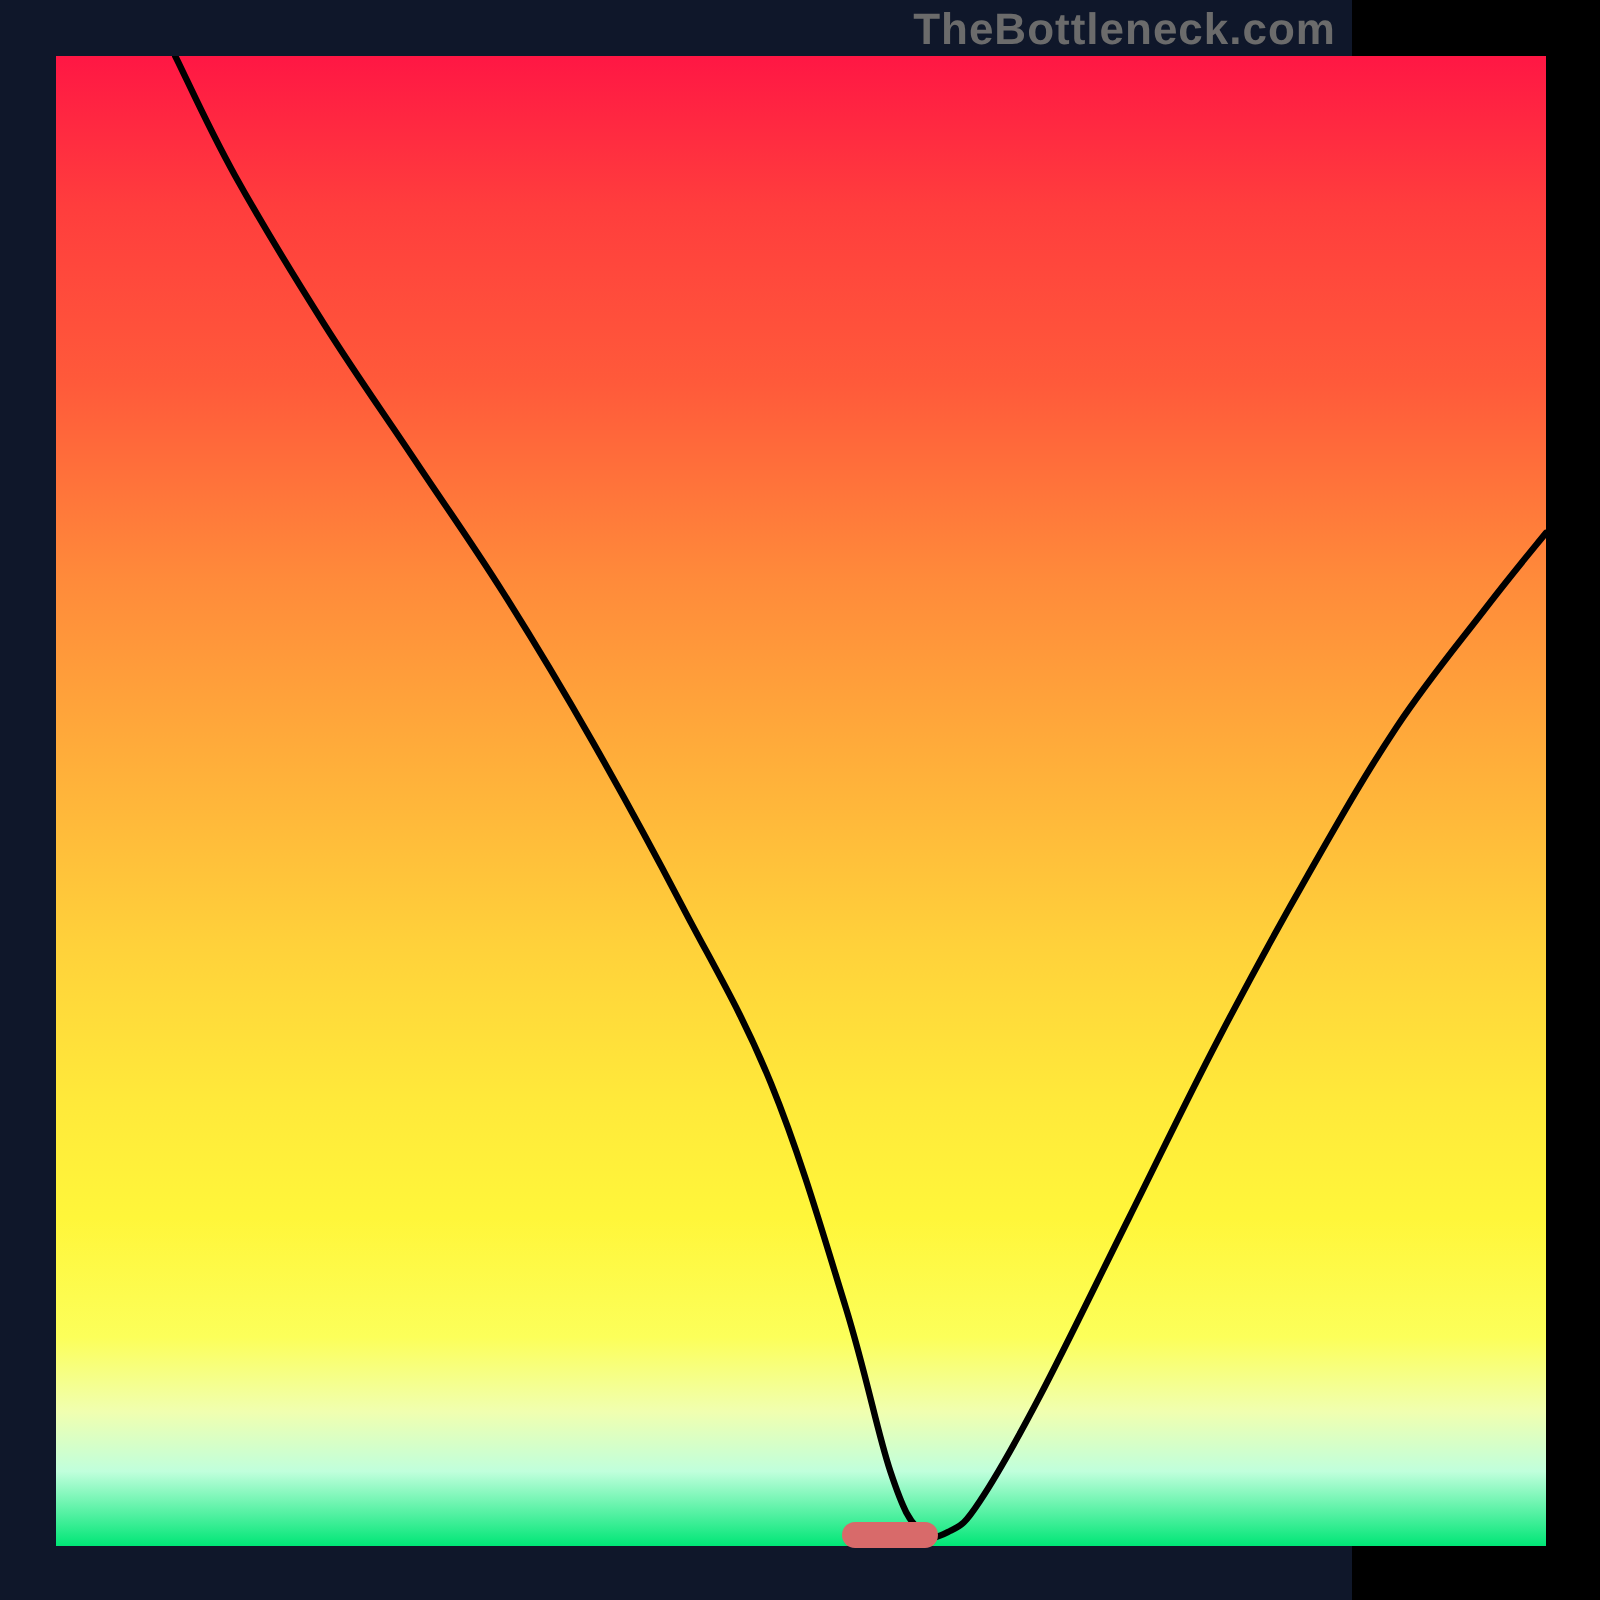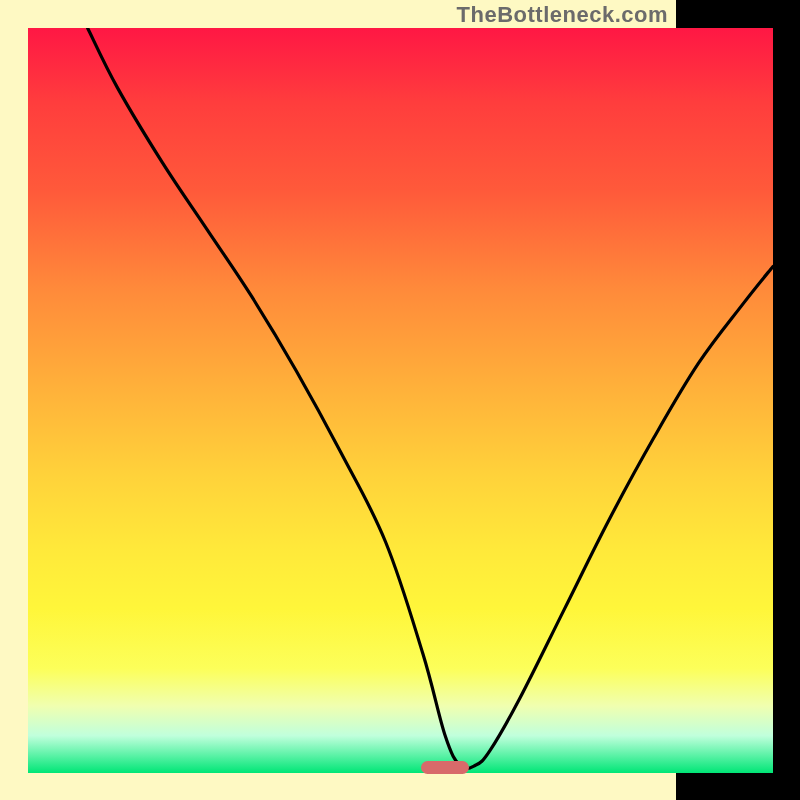--- a/index.html
+++ b/index.html
@@ -8,21 +8,21 @@
     width: 800px;
     height: 800px;
     background: #000;
     overflow: hidden;
     font-family: Arial, Helvetica, sans-serif;
   }
   .container {
     position: relative;
     width: 676px;
     height: 800px;
-    background: #fef9c3;
+    background: #0f172a;
   }
   .watermark {
     position: absolute;
     top: 2px;
     right: 8px;
     font-size: 22px;
     font-weight: 600;
     color: #6b6b6b;
     letter-spacing: 0.5px;
     z-index: 10;

